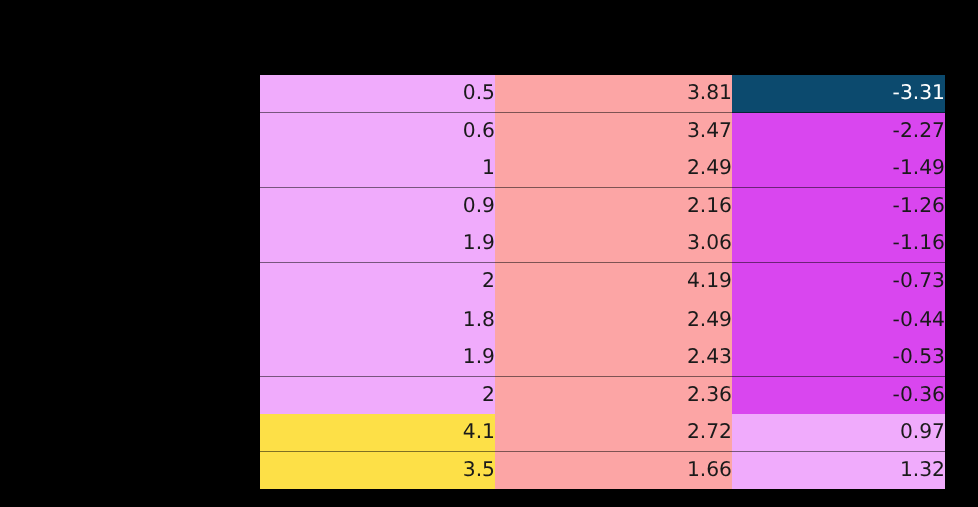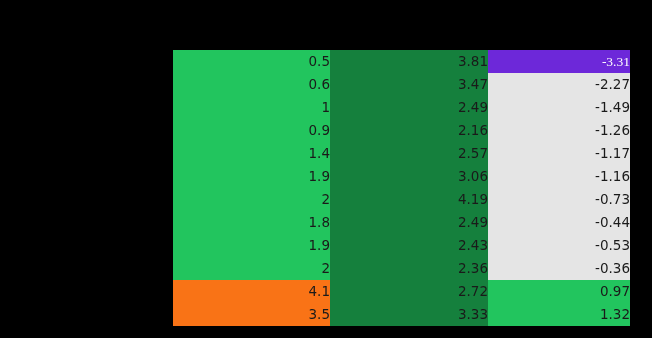--- a/index.html
+++ b/index.html
@@ -44,25 +44,25 @@
     white-space: nowrap;
     overflow: hidden;
   }
 
   
   td.col-metric-a { width: 157px; padding-right: 58px; }
   td.col-metric-b { width: 158px; padding-right: 68px; }
   td.col-metric-c { width: 142px; padding-right: 42px; }
 
   
-  .fill-green-light { background: #22c55e; color: #1a1a1a; }
-  .fill-green-dark  { background: #f97316; color: #1a1a1a; }
-  .fill-white       { background: #15803d; color: #1a1a1a; }
-  .fill-orange      { background: #e5e5e5; color: #1a1a1a; }
-  .fill-red-dark    { background: #6d28d9; color: #ffffff; font-family: Liberation Serif, serif; }
+  .fill-green-light { background: #f0abfc; color: #1a1a1a; }
+  .fill-green-dark  { background: #fde047; color: #1a1a1a; }
+  .fill-white       { background: #fca5a5; color: #1a1a1a; }
+  .fill-orange      { background: #d946ef; color: #1a1a1a; }
+  .fill-red-dark    { background: #0c4a6e; color: #ffffff; }
 </style>
 </head>
 <body>
 
 <div id="data-table-wrap">
   <table class="heatmap-table">
     <tbody>
         <tr>
           <td class="col-metric-a fill-green-light">0.5</td>
           <td class="col-metric-b fill-white">3.81</td>
@@ -75,25 +75,20 @@
         </tr>
         <tr>
           <td class="col-metric-a fill-green-light">1</td>
           <td class="col-metric-b fill-white">2.49</td>
           <td class="col-metric-c fill-orange">-1.49</td>
         </tr>
         <tr>
           <td class="col-metric-a fill-green-light">0.9</td>
           <td class="col-metric-b fill-white">2.16</td>
           <td class="col-metric-c fill-orange">-1.26</td>
-        </tr>
-        <tr>
-          <td class="col-metric-a fill-green-light">1.4</td>
-          <td class="col-metric-b fill-white">2.57</td>
-          <td class="col-metric-c fill-orange">-1.17</td>
         </tr>
         <tr>
           <td class="col-metric-a fill-green-light">1.9</td>
           <td class="col-metric-b fill-white">3.06</td>
           <td class="col-metric-c fill-orange">-1.16</td>
         </tr>
         <tr>
           <td class="col-metric-a fill-green-light">2</td>
           <td class="col-metric-b fill-white">4.19</td>
           <td class="col-metric-c fill-orange">-0.73</td>
@@ -113,18 +108,18 @@
           <td class="col-metric-b fill-white">2.36</td>
           <td class="col-metric-c fill-orange">-0.36</td>
         </tr>
         <tr>
           <td class="col-metric-a fill-green-dark">4.1</td>
           <td class="col-metric-b fill-white">2.72</td>
           <td class="col-metric-c fill-green-light">0.97</td>
         </tr>
         <tr>
           <td class="col-metric-a fill-green-dark">3.5</td>
-          <td class="col-metric-b fill-white">3.33</td>
+          <td class="col-metric-b fill-white">1.66</td>
           <td class="col-metric-c fill-green-light">1.32</td>
         </tr>
       </tbody>
   </table>
 </div>
 
 </body></html>

